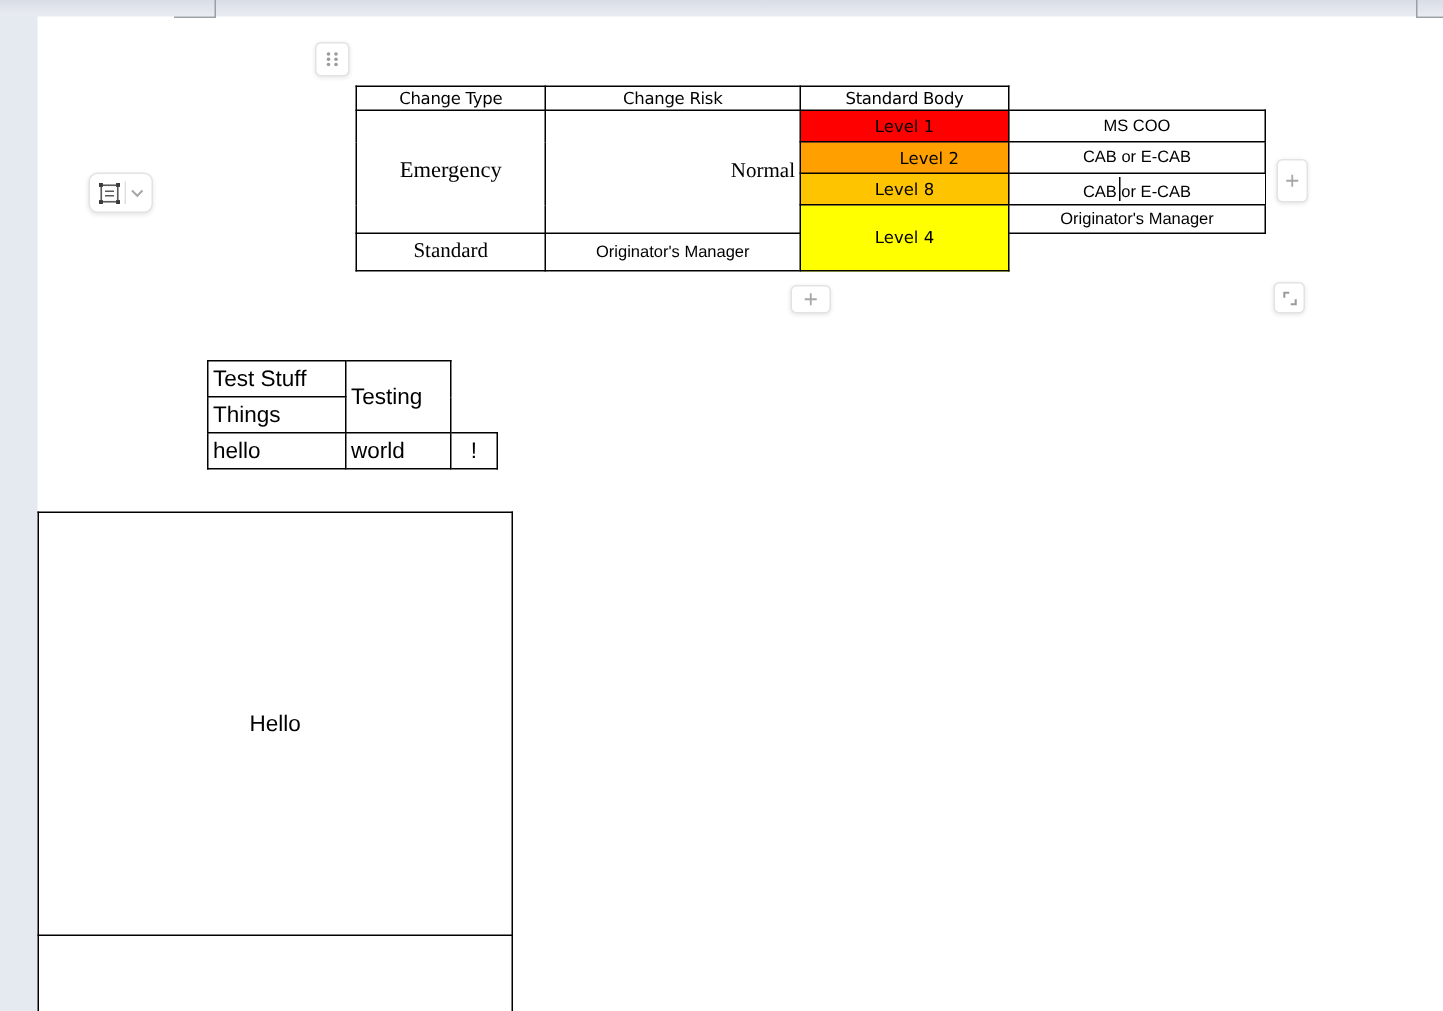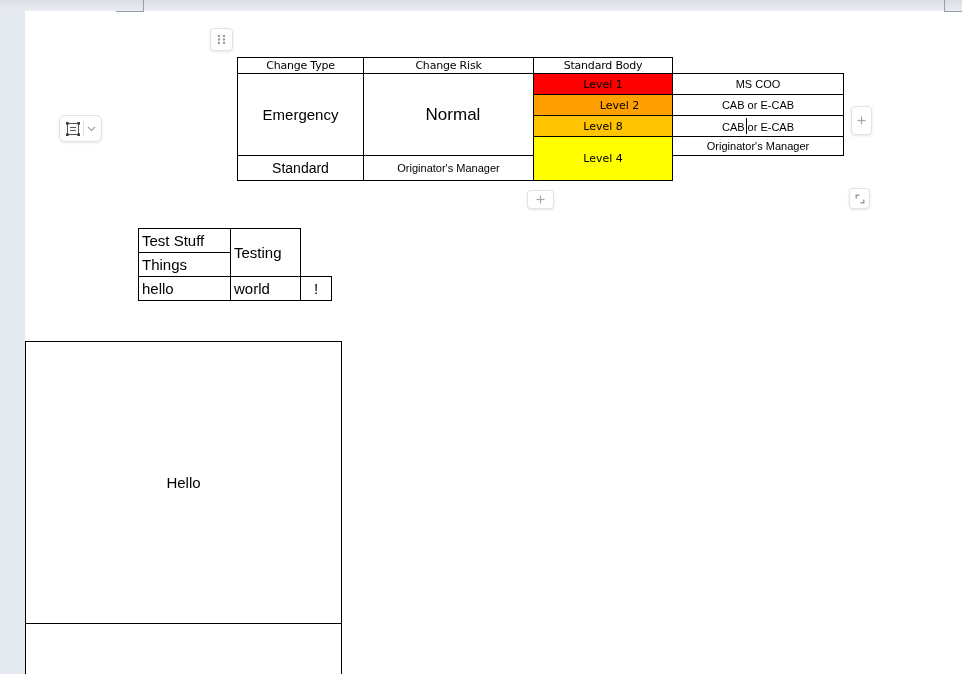--- a/index.html
+++ b/index.html
@@ -85,21 +85,21 @@
     background: #5BC8E8;
     font-family: "DejaVu Sans", sans-serif;
     font-weight: bold;
     font-size: 15px;
     text-align: center;
     letter-spacing: -0.2px;
   }
   .noborder { border: none !important; background: transparent !important; }
 
   .bold-center {
-    font-family: Liberation Sans, sans-serif;
+    font-family: Liberation Serif, serif;
     font-weight: bold;
     text-align: center;
     margin-top: 20px;
   }
   .plain-center { text-align: center; }
 
   .lvl {
     font-family: "DejaVu Sans", sans-serif;
     font-weight: bold;
     font-size: 15px;
@@ -116,21 +116,21 @@
   .caret-host { position: relative; }
   .caret {
     display: inline-block;
     width: 1px; height: 16px;
     background: #000;
     vertical-align: -3px;
     margin: 0 1px;
   }
 
   
-  #test-table { left: 138px; top: 228px; width: 194px; }
+  #test-table { left: 138px; top: 240px; width: 194px; }
   #test-table td {
     font-size: 15px;
     height: 24px;
     color: #000;
   }
   #test-table td.c1 { width: 92px; }
   #test-table td.c2 { width: 70px; }
   #test-table td.c3 { width: 30px; text-align: center; }
 
   
@@ -232,21 +232,21 @@
     <tbody>
       <tr>
         <td class="hdr">Change Type</td>
         <td class="hdr">Change Risk</td>
         <td class="hdr">Standard Body</td>
         <td class="noborder"></td>
       </tr>
 
       <tr>
         <td class="bold-center" rowspan="4" style="font-size:15px;">Emergency</td>
-        <td class="bold-center" rowspan="4" style="text-align:center; padding-left:12px; font-size:17px;">Normal</td>
+        <td class="bold-center" rowspan="4" style="text-align:right; padding-left:12px; font-size:14px;">Normal</td>
         <td class="lvl lvl1" style="height:21px;">Level 1</td>
         <td class="plain-center">MS COO</td>
       </tr>
 
       <tr>
         <td class="lvl lvl2" style="height:21px;padding-left:36px;">Level 2</td>
         <td class="plain-center">CAB or E-CAB</td>
       </tr>
 
       <tr>

